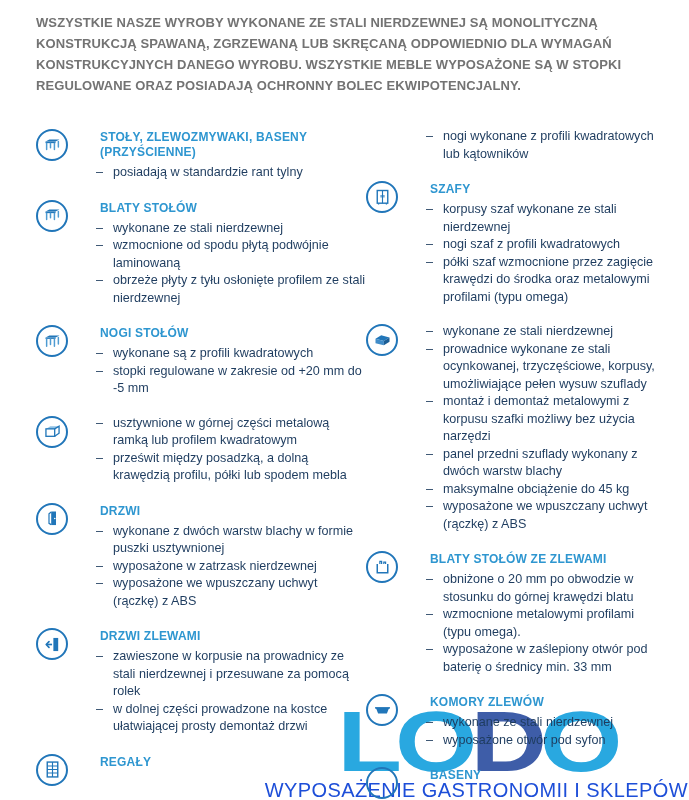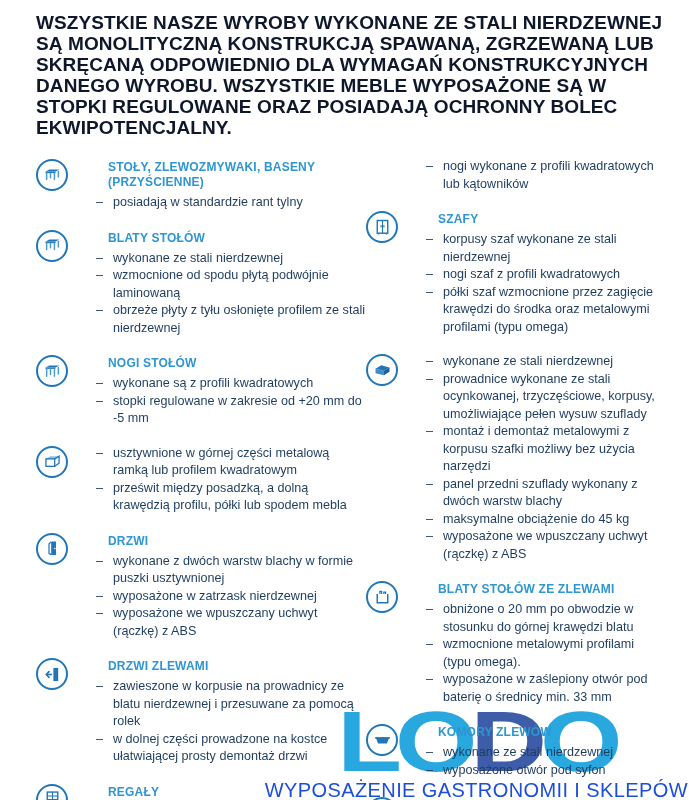--- a/index.html
+++ b/index.html
@@ -23,38 +23,38 @@
   .logo-letters .lt{color:#29A8E0;}
   .logo-letters .dk{color:#3E5DA8;}
   .logo-tagline{
     margin-top:-4px;font-weight:normal;font-size:20px;
     letter-spacing:0.4px;color:#1d4ed8;white-space:nowrap;
   }
 
   
   .content{position:relative;z-index:1;padding:12px 28px 0 36px;}
   .header-paragraph{
-    color:#0f172a;font-weight:bold;font-size:19px;line-height:21px;
-    width:628px;margin:0 0 20px 0;letter-spacing:0.1px;
+    color:#737373;font-weight:bold;font-size:13px;line-height:21px;
+    width:628px;margin:0 0 32px 0;letter-spacing:0.1px;
   }
   .columns{display:flex;}
   .column{display:flex;flex-direction:column;}
   .column-left{width:330px;margin-right:0;}
   .column-right{width:295px;margin-left:0;}
 
   .section{display:flex;margin-bottom:17px;}
   .icon-cell{width:60px;flex-shrink:0;padding-top:1px;}
   .icon-circle{
     width:32px;height:32px;border:2px solid #2176B9;border-radius:50%;
     display:flex;align-items:center;justify-content:center;box-sizing:border-box;
   }
   .icon-circle svg{display:block;}
   .section-content{flex:1;min-width:0;}
   .section-title{
-    margin:2px 0 4px 12px;color:#2E96D0;font-size:12px;font-weight:bold;
+    margin:2px 0 4px 4px;color:#2E96D0;font-size:12px;font-weight:bold;
     letter-spacing:0.2px;line-height:15px;
   }
   .bullets{margin:0;padding:0;list-style:none;}
   .bullet{display:flex;color:#1E3C5F;font-size:12.6px;line-height:17.5px;}
   .bullet .dash{width:17px;flex-shrink:0;}
   .bullet .btxt{flex:1;}
   .no-icon .icon-cell{visibility:hidden;}
 </style>
 </head>
 <body>
@@ -202,21 +202,21 @@
                   <path d="M11.5 12 H5" stroke="#2176B9" stroke-width="1.9" fill="none"></path>
                   <path d="M8 8.8 L4.8 12 L8 15.2" fill="none" stroke="#2176B9" stroke-width="1.9" stroke-linecap="round" stroke-linejoin="round"></path>
                 </svg>
               </span>
             </div>
             <div class="section-content">
               <h3 class="section-title">DRZWI ZLEWAMI</h3>
               <ul class="bullets">
                 <li class="bullet">
                   <span class="dash">–</span>
-                  <span class="btxt">zawieszone w korpusie na prowadnicy ze blatu nierdzewnej i przesuwane za pomocą rolek</span>
+                  <span class="btxt">zawieszone w korpusie na prowadnicy ze stali nierdzewnej i przesuwane za pomocą rolek</span>
                 </li>
                 <li class="bullet">
                   <span class="dash">–</span>
                   <span class="btxt">w dolnej części prowadzone na kostce ułatwiającej prosty demontaż drzwi</span>
                 </li>
               </ul>
             </div>
           </div>
           <div class="section">
             <div class="icon-cell">

